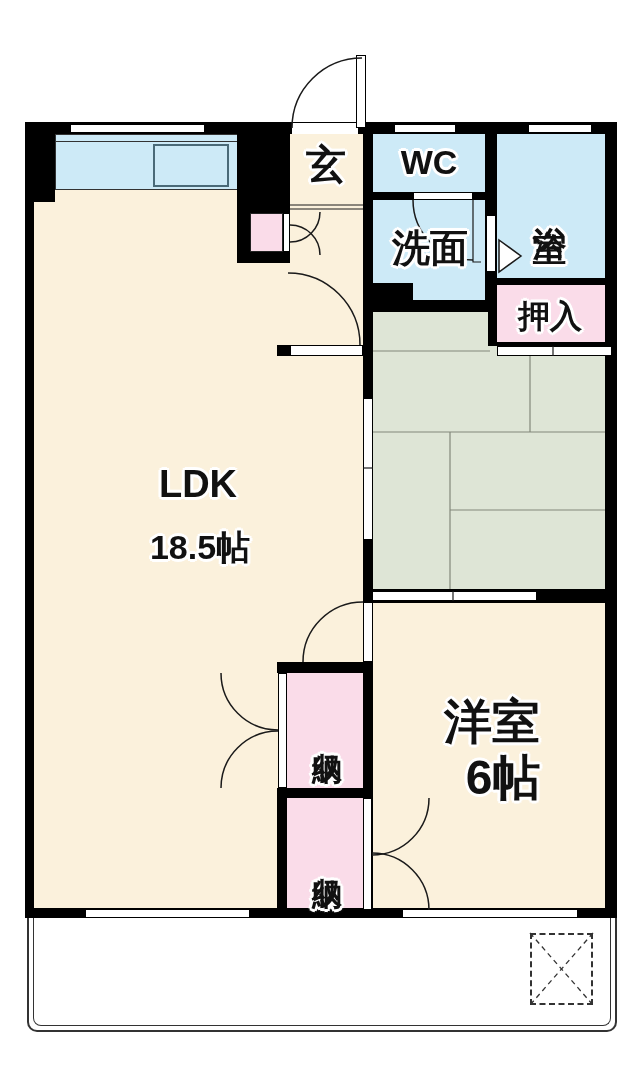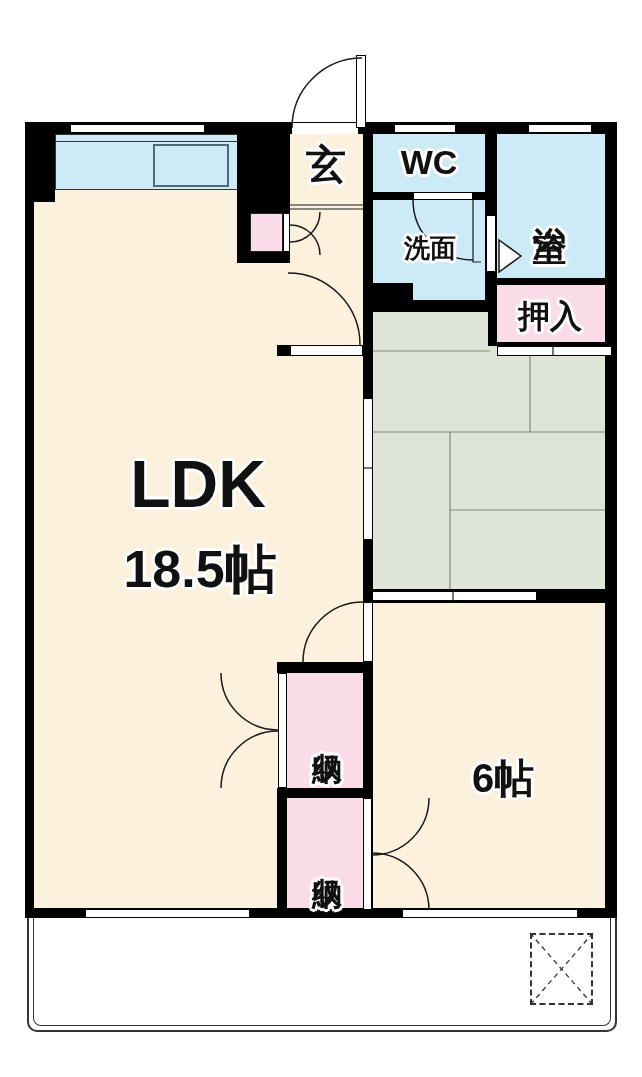--- a/index.html
+++ b/index.html
@@ -121,24 +121,25 @@
       <line x1="453" y1="591" x2="453" y2="601"></line>
       <line x1="290" y1="205" x2="363" y2="205" stroke-width="1"></line>
       <line x1="290" y1="209" x2="363" y2="209" stroke-width="1"></line>
     </g>
     <g stroke="#333" stroke-width="1.3" stroke-dasharray="5,4">
       <line x1="530" y1="933" x2="593" y2="1005"></line>
       <line x1="593" y1="933" x2="530" y2="1005"></line>
     </g>
   </svg>
 
-  <div class="lbl" style="left:198px;top:484px;font-size:66px;">LDK</div>
-  <div class="lbl" style="left:200px;top:569px;font-size:52px;">18.5帖</div>
-  <div class="lbl" style="left:489px;top:778px;font-size:40px;padding-left:28px;">6帖</div>
+  <div class="lbl" style="left:198px;top:484px;font-size:38px;">LDK</div>
+  <div class="lbl" style="left:200px;top:547px;font-size:34px;">18.5帖</div>
+  <div class="lbl" style="left:492px;top:722px;font-size:48px;">洋室</div>
+  <div class="lbl" style="left:489px;top:778px;font-size:48px;padding-left:28px;">6帖</div>
   <div class="lbl" style="left:326px;top:164px;font-size:40px;">玄</div>
   <div class="lbl" style="left:429px;top:162px;font-size:34px;">WC</div>
-  <div class="lbl" style="left:430px;top:248px;font-size:26px;">洗面</div>
+  <div class="lbl" style="left:430px;top:248px;font-size:38px;">洗面</div>
   <div class="lbl v" style="left:550px;top:202px;font-size:34px;">浴室</div>
   <div class="lbl" style="left:550px;top:316px;font-size:32px;">押入</div>
   <div class="lbl v" style="left:327px;top:731px;font-size:30px;">収納</div>
   <div class="lbl v" style="left:327px;top:856px;font-size:30px;">収納</div>
 
 </div>
 
 </body></html>

